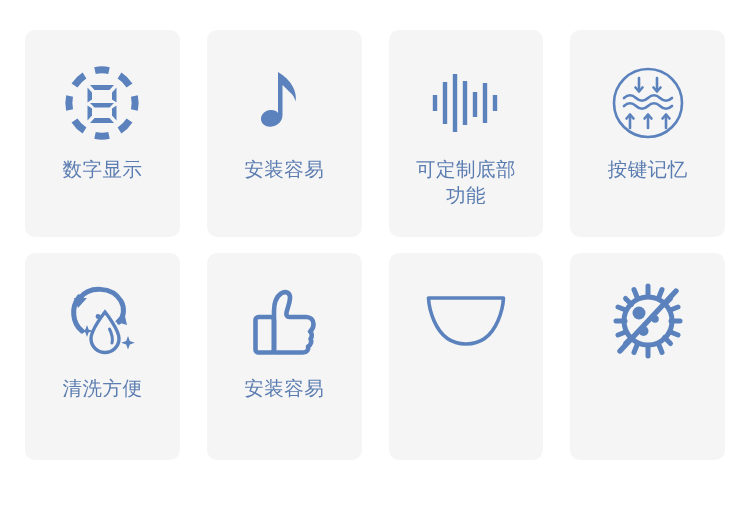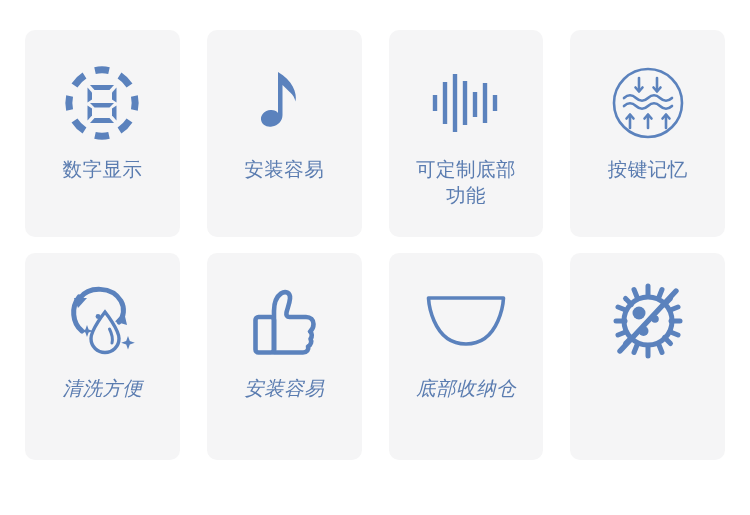--- a/index.html
+++ b/index.html
@@ -54,21 +54,21 @@
     margin-top: 14px;
     color: #5a7cb0;
     font-size: 19.5px;
     line-height: 26px;
     text-align: center;
     letter-spacing: 0.5px;
     padding: 0 6px;
     white-space: pre-line;
     font-weight: 400;
   }
-  .row-2 .feature-label { margin-top: 12px; font-style: italic; }
+  .row-2 .feature-label { margin-top: 12px; }
 </style>
 </head>
 <body>
 
 <div class="feature-grid">
 
   <div class="grid-row row-1">
 
     <div class="feature-card">
       <div class="icon-wrap">
@@ -180,21 +180,20 @@
       </div>
       <div class="feature-label">安装容易</div>
     </div>
 
     <div class="feature-card">
       <div class="icon-wrap">
         <svg width="84" height="62" viewBox="0 0 84 62" fill="none">
           <path d="M4.5 8 L 79.5 8 C 79.5 8 77 54 42 54 C 7 54 4.5 8 4.5 8 Z" stroke="#5b82bd" stroke-width="3.6" stroke-linejoin="round" stroke-linecap="round" fill="none"></path>
         </svg>
       </div>
-      <div class="feature-label">底部收纳仓</div>
     </div>
 
 
     <div class="feature-card">
       <div class="icon-wrap">
         <svg width="80" height="78" viewBox="0 0 80 78" fill="none">
           <g stroke="#5b82bd" stroke-width="5" stroke-linecap="round">
             <line x1="40" y1="4" x2="40" y2="13"></line>
             <line x1="40" y1="65" x2="40" y2="74"></line>
             <line x1="8" y1="39" x2="17" y2="39"></line>

